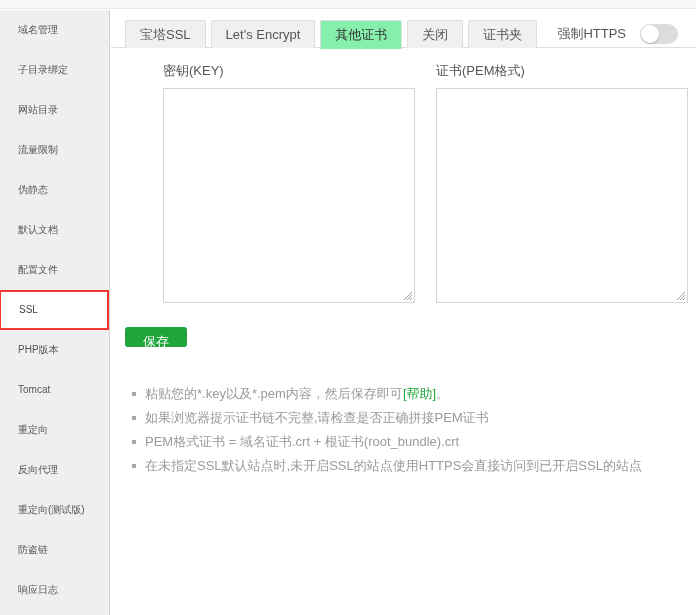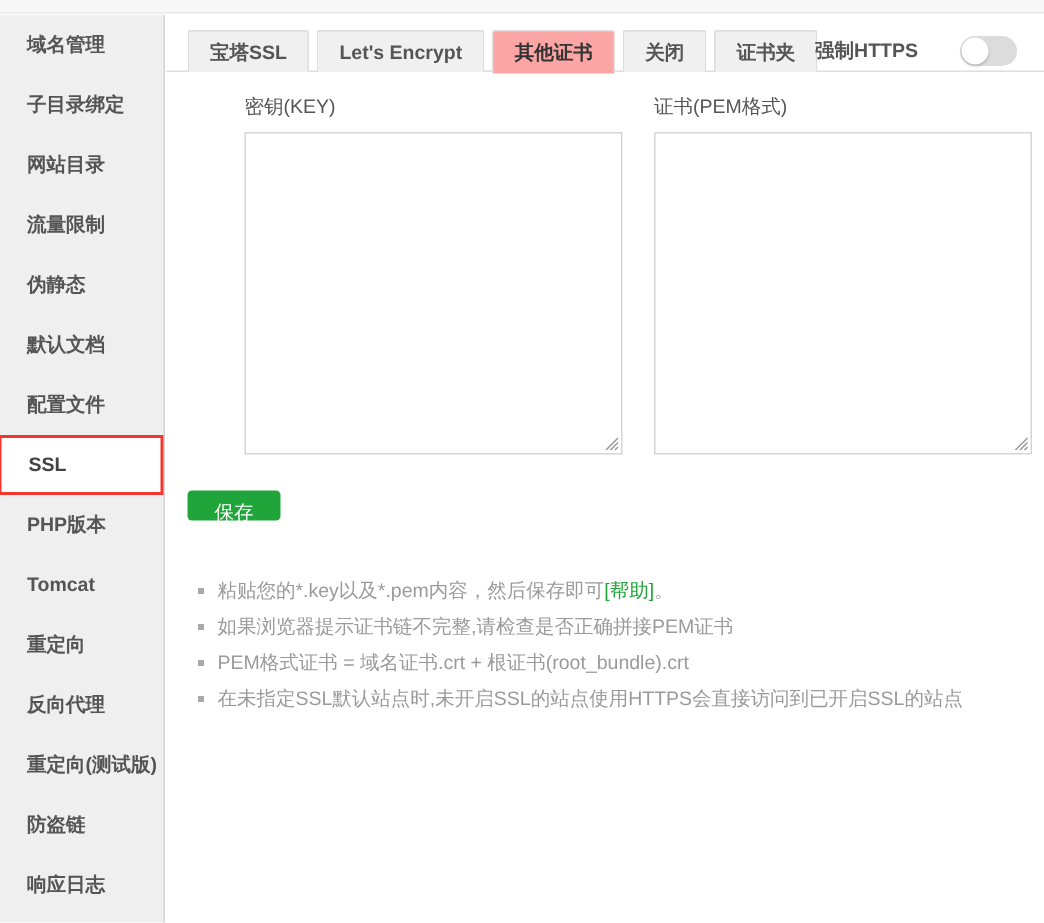--- a/index.html
+++ b/index.html
@@ -40,26 +40,25 @@
     height: 605px;
     background: #efefef;
     border-right: 1px solid #d4d4d4;
     box-sizing: border-box;
   }
   .side-item {
     position: relative;
     height: 40px;
     line-height: 40px;
     padding-left: 18px;
-    font-size: 13px;
+    font-size: 10px;
     color: #555555;
     white-space: nowrap;
     box-sizing: border-box;
     cursor: pointer;
-    font-weight: bold;
   }
   .side-item.active {
     background: #ffffff;
     color: #444444;
     border: 2px solid #f2372f;
     width: 110px;
     margin-left: -1px;
     line-height: 36px;
     z-index: 5;
   }
@@ -74,21 +73,20 @@
   }
 
   
   .tabbar {
     position: absolute;
     left: 0; top: 0;
     width: 585px;
     height: 38px;
     border-bottom: 1px solid #dddddd;
     box-sizing: border-box;
-    font-weight: bold;
   }
   .tabs {
     position: absolute;
     left: 14px; top: 10px;
     display: flex;
     align-items: flex-end;
   }
   .tab {
     height: 28px;
     line-height: 27px;
@@ -99,38 +97,38 @@
     margin-right: 5px;
     font-size: 13px;
     color: #555555;
     border-radius: 2px 2px 0 0;
     white-space: nowrap;
     box-sizing: border-box;
     cursor: pointer;
     position: relative;
   }
   .tab.active {
-    background: #fca5a5;
+    background: #86efac;
     color: #333333;
     height: 29px;
     line-height: 28px;
     margin-bottom: -1px;
   }
 
   
   .https-wrap {
     position: absolute;
     right: 18px; top: 14px;
     display: flex;
     align-items: center;
   }
   .https-label {
     font-size: 13px;
     color: #555555;
-    margin-right: 28px;
+    margin-right: 14px;
     white-space: nowrap;
   }
   .switch {
     width: 38px;
     height: 20px;
     border-radius: 10px;
     background: #dcdcdc;
     position: relative;
     cursor: pointer;
   }

